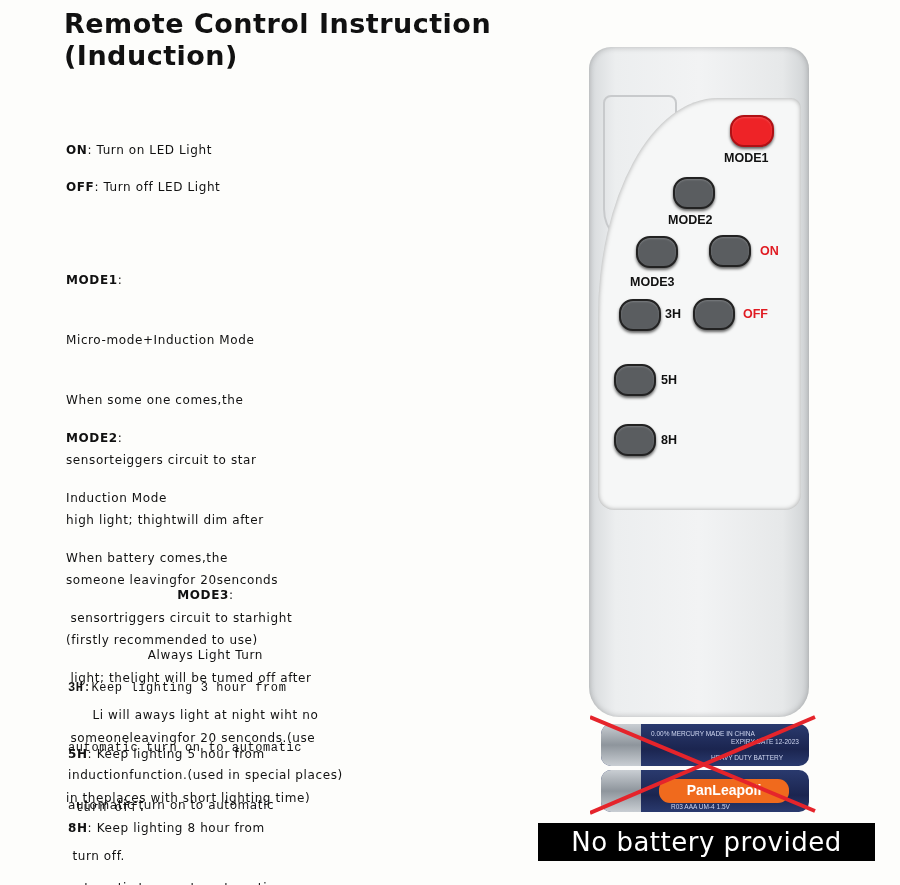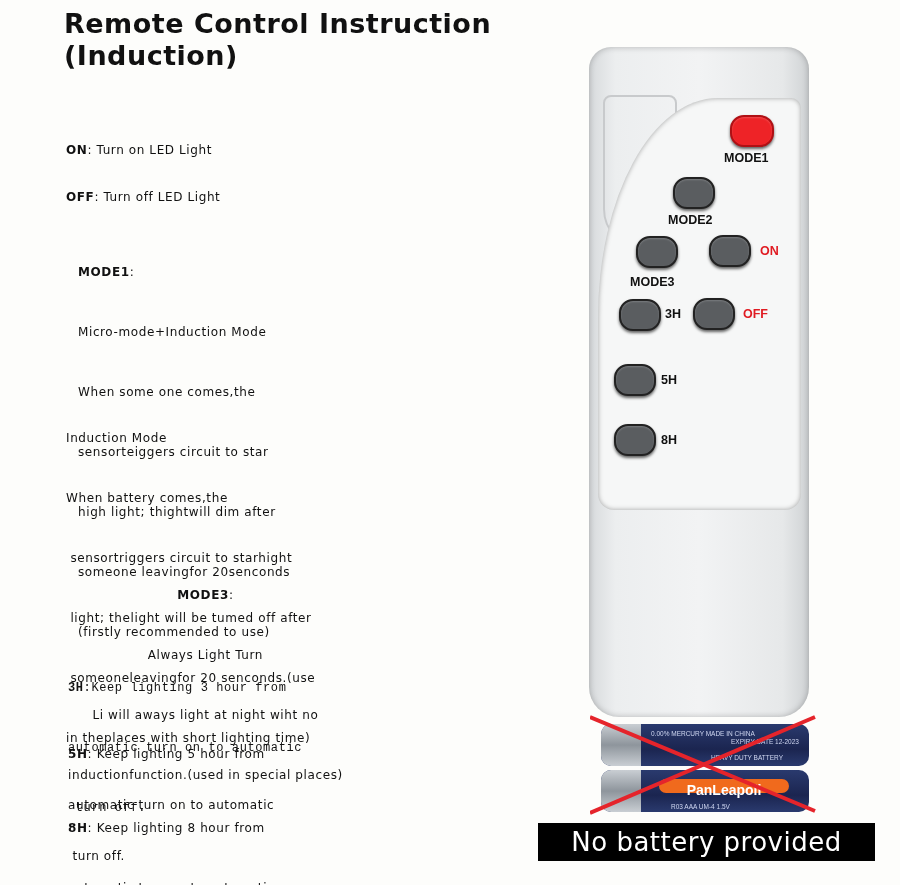--- a/index.html
+++ b/index.html
@@ -18,49 +18,50 @@
   .btn { position:absolute; width:38px; height:28px; border-radius:14px; background:#5a5d60;
          box-shadow: 0 2px 3px rgba(0,0,0,0.6), inset 0 1px 2px rgba(255,255,255,0.2); border:2px solid #222; }
   .btn.red { background:#ee2327; border-color:#b01014; width:40px; }
   .lbl { position:absolute; font-family:"Liberation Sans", sans-serif; font-weight:bold; font-size:12.5px; color:#111; }
   .lbl.red { color:#e01b22; }
   .battery { position:absolute; left:601px; top:720px; width:208px; height:98px; }
   .cell { position:absolute; left:0; width:208px; height:42px; border-radius:10px;
           background:linear-gradient(180deg,#2a3a6e,#1b2550 60%,#2a3a6e); }
   .cell .cap { position:absolute; left:0; top:0; width:40px; height:42px; border-radius:10px 0 0 10px;
                background:linear-gradient(180deg,#c9ced3,#8e959c 50%,#c9ced3); }
-  .cell .brand { position:absolute; left:58px; top:9px; width:130px; height:14px; border-radius:11px;
+  .cell .brand { position:absolute; left:58px; top:9px; width:130px; height:24px; border-radius:11px;
                  background:#f06a1d; color:#fff; font-size:14px; font-weight:bold; text-align:center; line-height:22px; font-family:"Liberation Sans", sans-serif; }
   .cell .small { position:absolute; font-size:6.5px; color:#cfd6f0; font-family:"Liberation Sans", sans-serif; }
   .cross { position:absolute; left:590px; top:715px; width:230px; height:100px; }
   .nobat { position:absolute; left:538px; top:823px; width:337px; height:38px; background:#000; color:#fff;
            font-size:26px; line-height:38px; text-align:center; letter-spacing:0.5px; }
 </style>
 </head>
 <body>
 
 <div class="title">
   <div>Remote Control Instruction</div>
   <div>(Induction)</div>
 </div>
 
 <div class="item" style="top:140px;"><b>ON</b><span>:</span><span> Turn on LED Light</span></div>
-<div class="item" style="top:177px;margin-top:10px;"><b>OFF</b><span>:</span><span> Turn off LED Light</span></div>
+<div class="item" style="top:177px;"><b>OFF</b><span>:</span><span> Turn off LED Light</span></div>
 
-<div class="item" style="top:222px;margin-left:12px;">
+<div class="item" style="top:230px;">
   <div><b>MODE1</b><span>:</span></div>
   <div>Micro-mode+Induction Mode</div>
   <div>When some one comes,the</div>
   <div>sensorteiggers circuit to star</div>
   <div>high light; thightwill dim after</div>
   <div>someone leavingfor 20senconds</div>
   <div>(firstly recommended to use)</div>
 </div>
 
 <div class="item" style="top:388px;">
+  <div><b>MODE2</b><span>:</span></div>
   <div>Induction Mode</div>
   <div>When battery comes,the</div>
   <div> sensortriggers circuit to starhight</div>
   <div> light; thelight will be tumed off after</div>
   <div> someoneleavingfor 20 senconds.(use</div>
   <div>in theplaces with short lighting time)</div>
 </div>
 
 <div class="item" style="top:545px; left:68px;text-align:center;">
   <div><b>MODE3</b><span>:</span></div>

